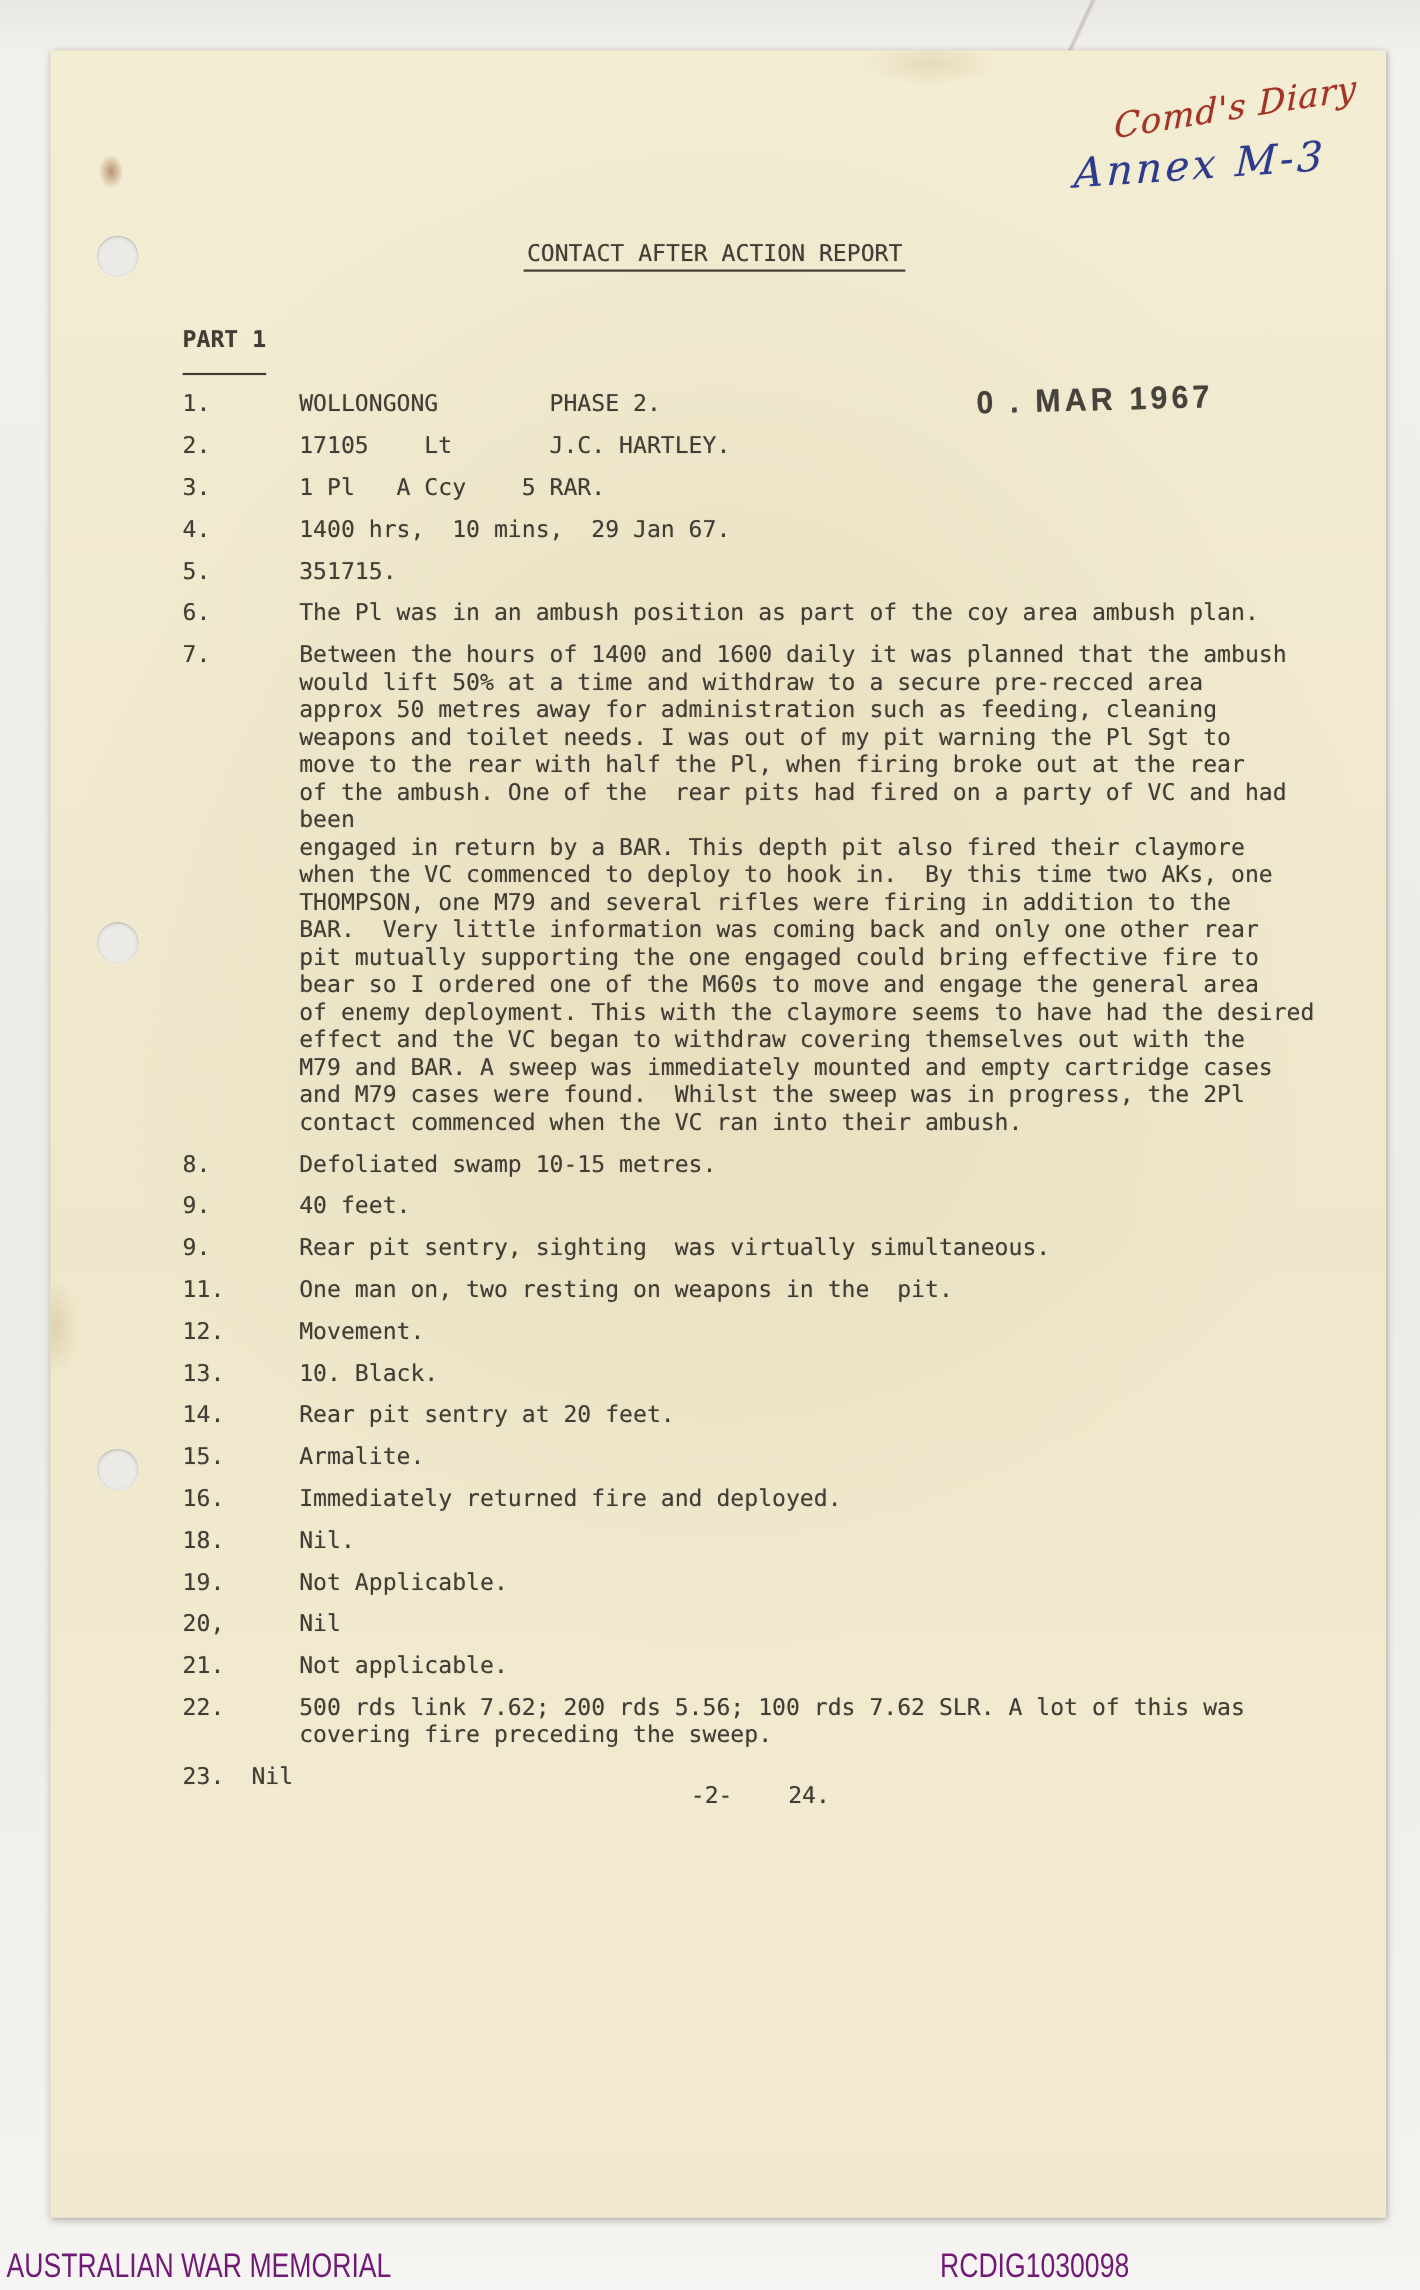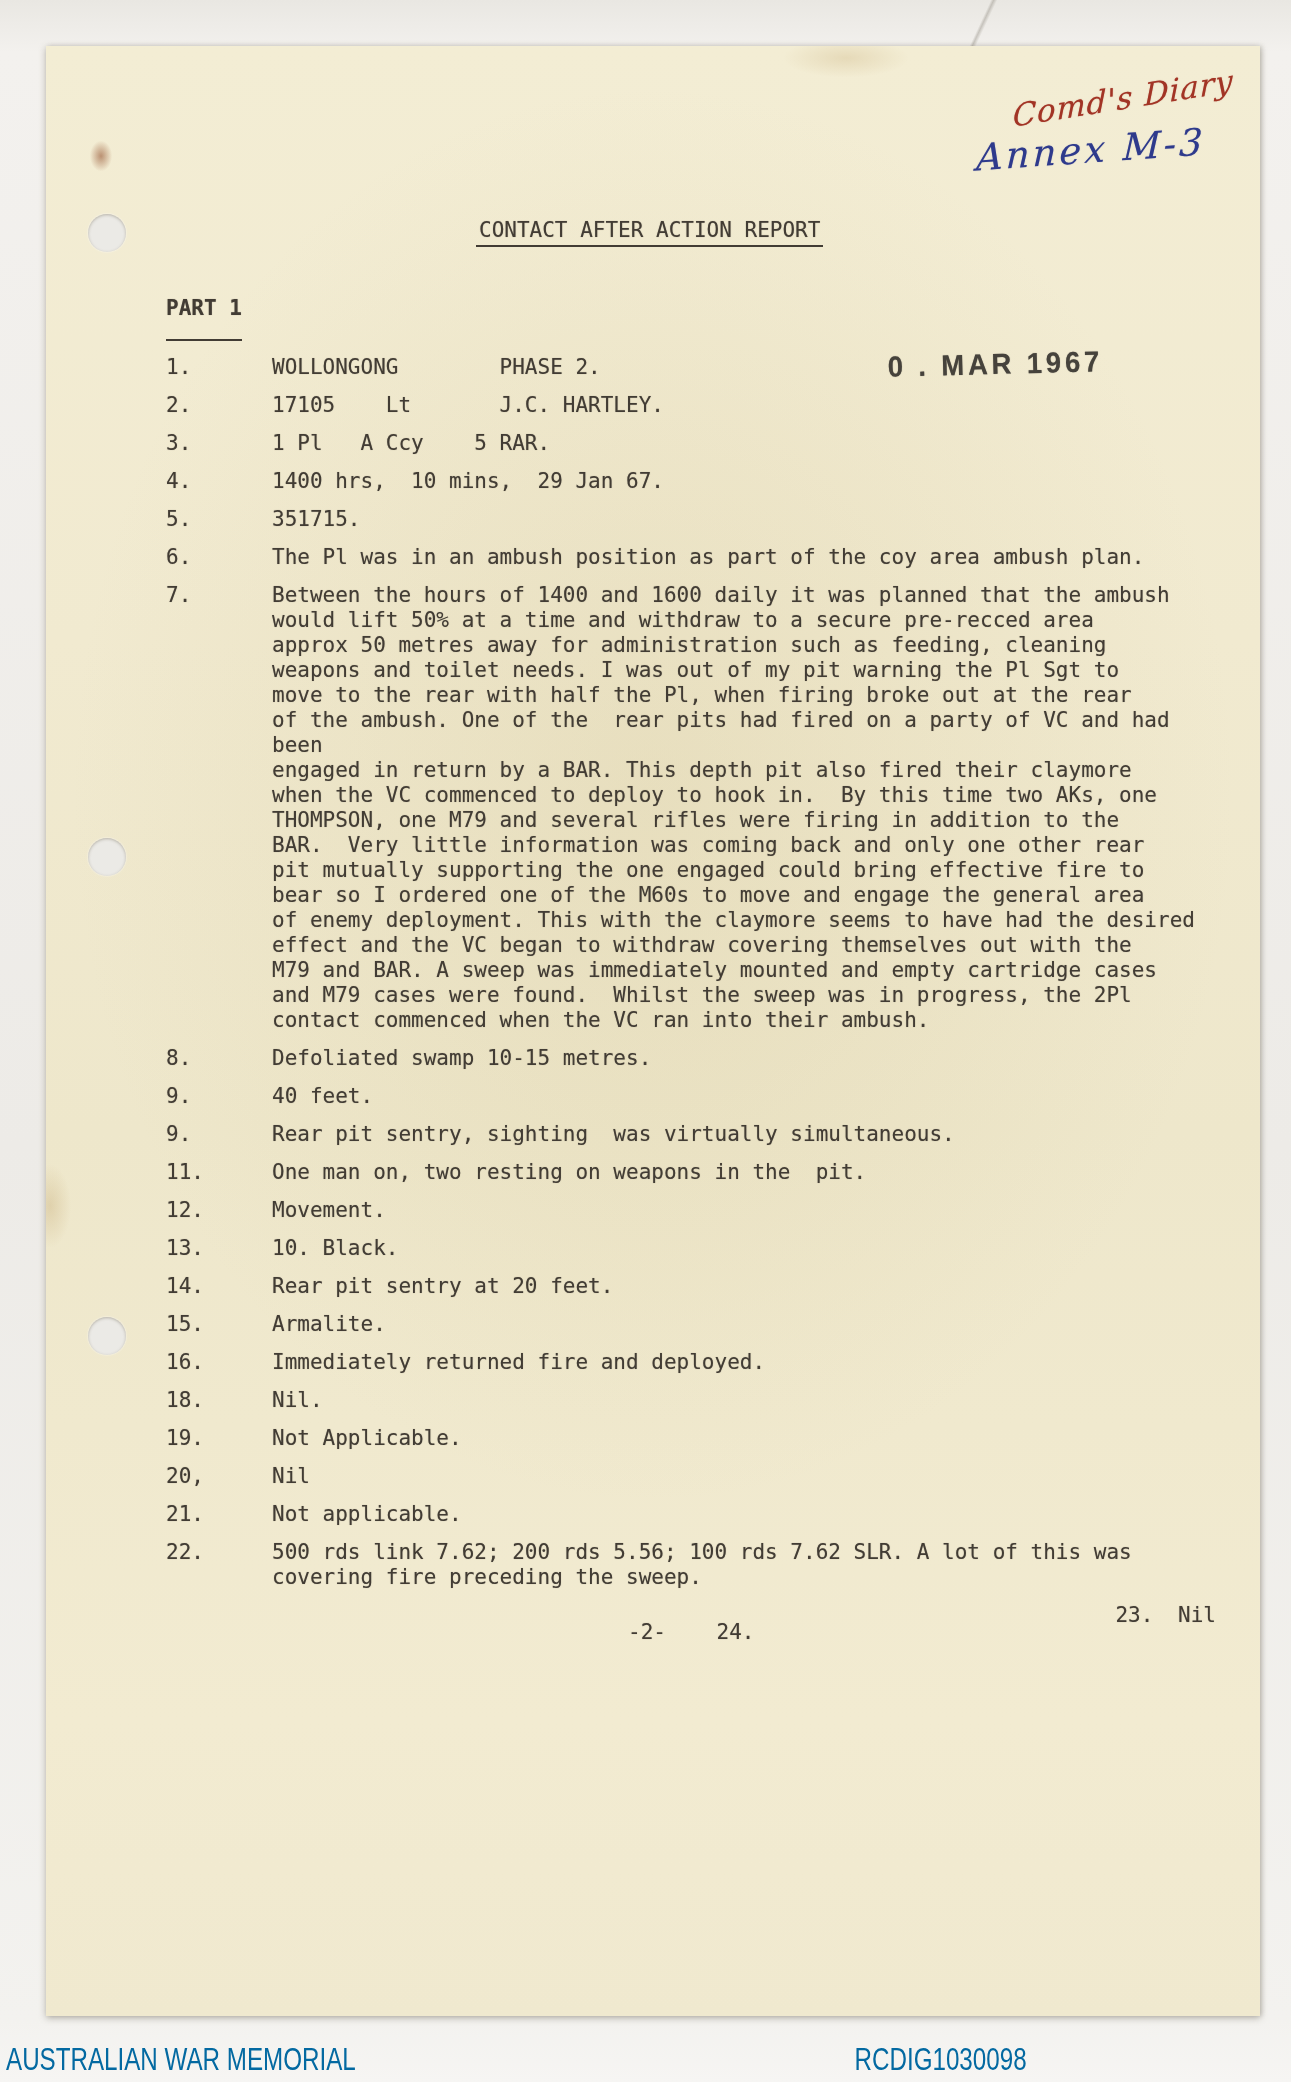--- a/index.html
+++ b/index.html
@@ -57,30 +57,30 @@
   .content{position:absolute;left:120px;top:250px;width:1050px;}
   .part-heading{
     display:inline-block;font-size:21px;font-weight:700;
     border-bottom:2px solid #423c34;padding-bottom:19px;margin-bottom:14px;
     text-shadow:0 0 1px rgba(66,60,52,.45);
   }
   .items{font-size:21px;line-height:25px;}
   .row{display:grid;grid-template-columns:106px 1fr;margin-bottom:13px;}
   .row .num{white-space:pre;text-shadow:0 0 1px rgba(66,60,52,.4);}
   .row .txt{white-space:pre-wrap;text-shadow:0 0 1px rgba(66,60,52,.4);}
-  .row.inline{display:block;text-align:right;}
+  .row.inline{display:block;}
   .row.inline .num{display:inline;margin-right:12px;}
   .row.inline .txt{display:inline;}
   .page-num{
     position:absolute;left:582px;top:1574px;font-size:21px;white-space:pre;
     text-shadow:0 0 1px rgba(66,60,52,.4);color:#423c34;
   }
   .archive-bar{
     position:absolute;left:0;bottom:0;width:1033px;height:40px;
-    font-family:"Liberation Sans", sans-serif;color:#0369a1;
+    font-family:"Liberation Sans", sans-serif;color:#701a75;
   }
   .archive-left{
     position:absolute;left:6px;bottom:4px;font-size:31px;font-weight:400;
     transform:scaleX(.78);transform-origin:left bottom;letter-spacing:0;white-space:nowrap;
   }
   .archive-right{
     position:absolute;right:6px;bottom:4px;font-size:31px;font-weight:400;
     transform:scaleX(.78);transform-origin:right bottom;white-space:nowrap;
   }
 </style>

